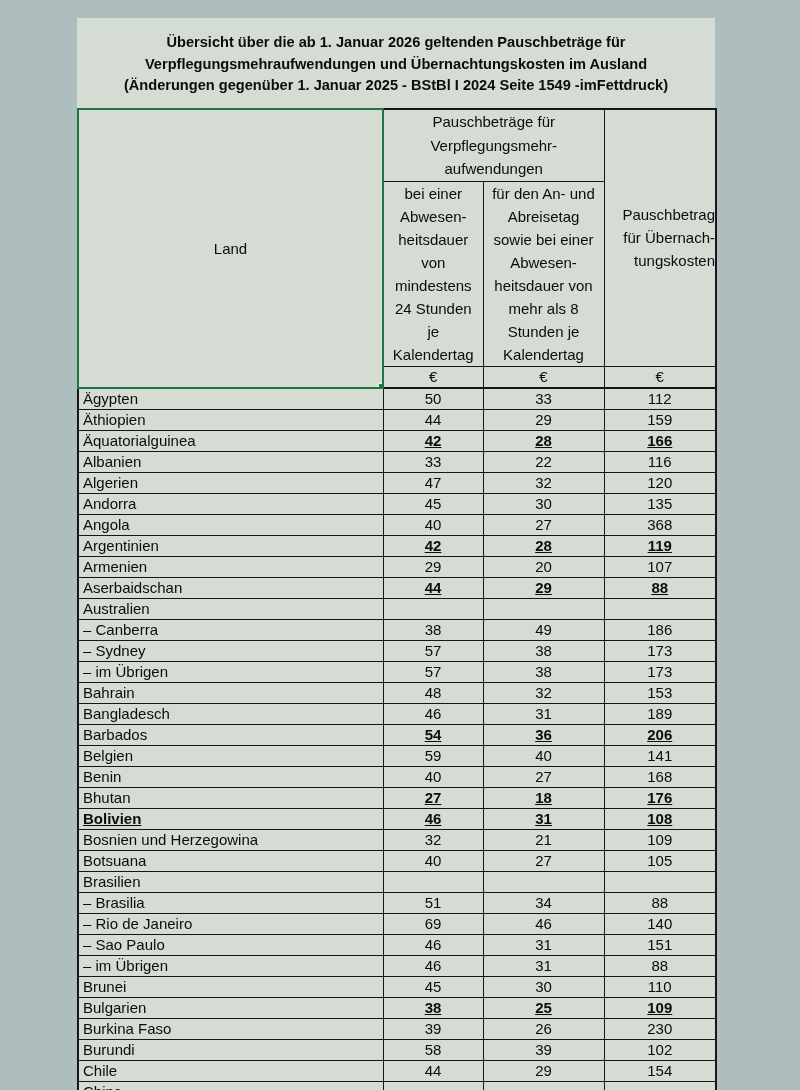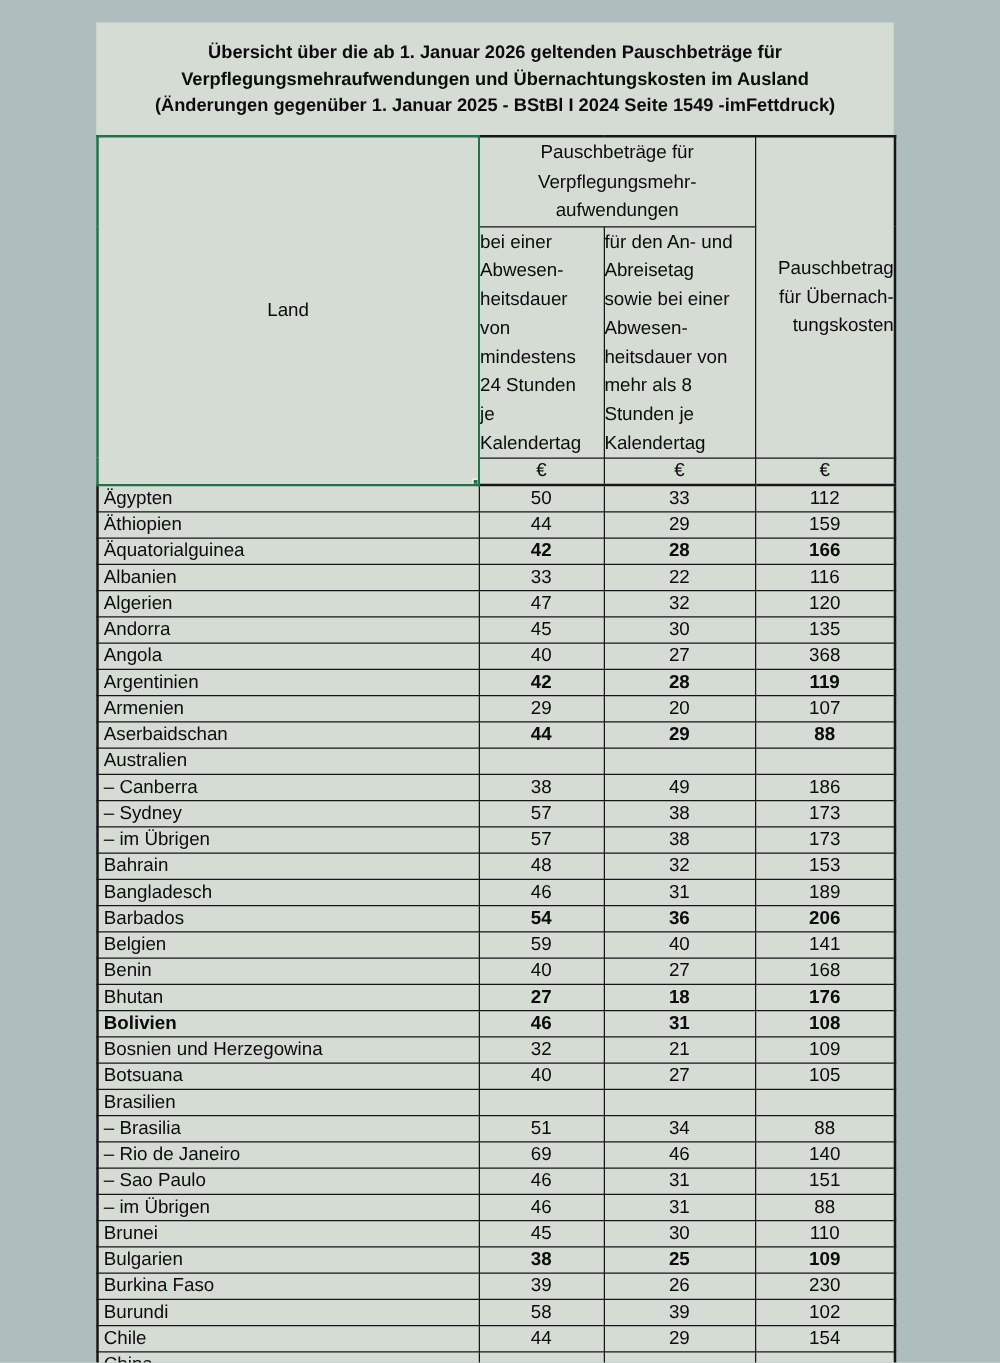--- a/index.html
+++ b/index.html
@@ -53,21 +53,21 @@
   }
   table { border: 2px solid var(--grid); }
   th.h-group {
     height: 70px;
     text-align: center;
     line-height: 23.5px;
     white-space: pre-line;
   }
   th.h-sub {
     height: 184px;
-    text-align: left;
+    text-align: center;
     line-height: 23px;
     white-space: pre-line;
     vertical-align: middle;
   }
   th.h-night {
     text-align: right;
     padding-left: 4px;
     line-height: 23px;
     white-space: pre-line;
     vertical-align: middle;
@@ -89,21 +89,21 @@
     z-index: 5;
   }
   tr.euro-row td {
     height: 22px;
     text-align: center;
     border-bottom: 2px solid var(--grid);
   }
   tbody td { height: 20.3px; line-height: 20px; }
   td.land { text-align: left; padding-left: 4px; }
   td.num { text-align: center; }
-  .b { font-weight: bold; }
+  .b { font-weight: bold; text-decoration: underline; }
 </style>
 </head>
 <body>
 
 <div class="sheet">
   <div class="title-block">
     <div>Übersicht über die ab 1. Januar 2026 geltenden Pauschbeträge für</div>
     <div>Verpflegungsmehraufwendungen und Übernachtungskosten im Ausland</div>
     <div>(Änderungen gegenüber 1. Januar 2025 - BStBl I 2024 Seite 1549 -imFettdruck)</div>
   </div>

